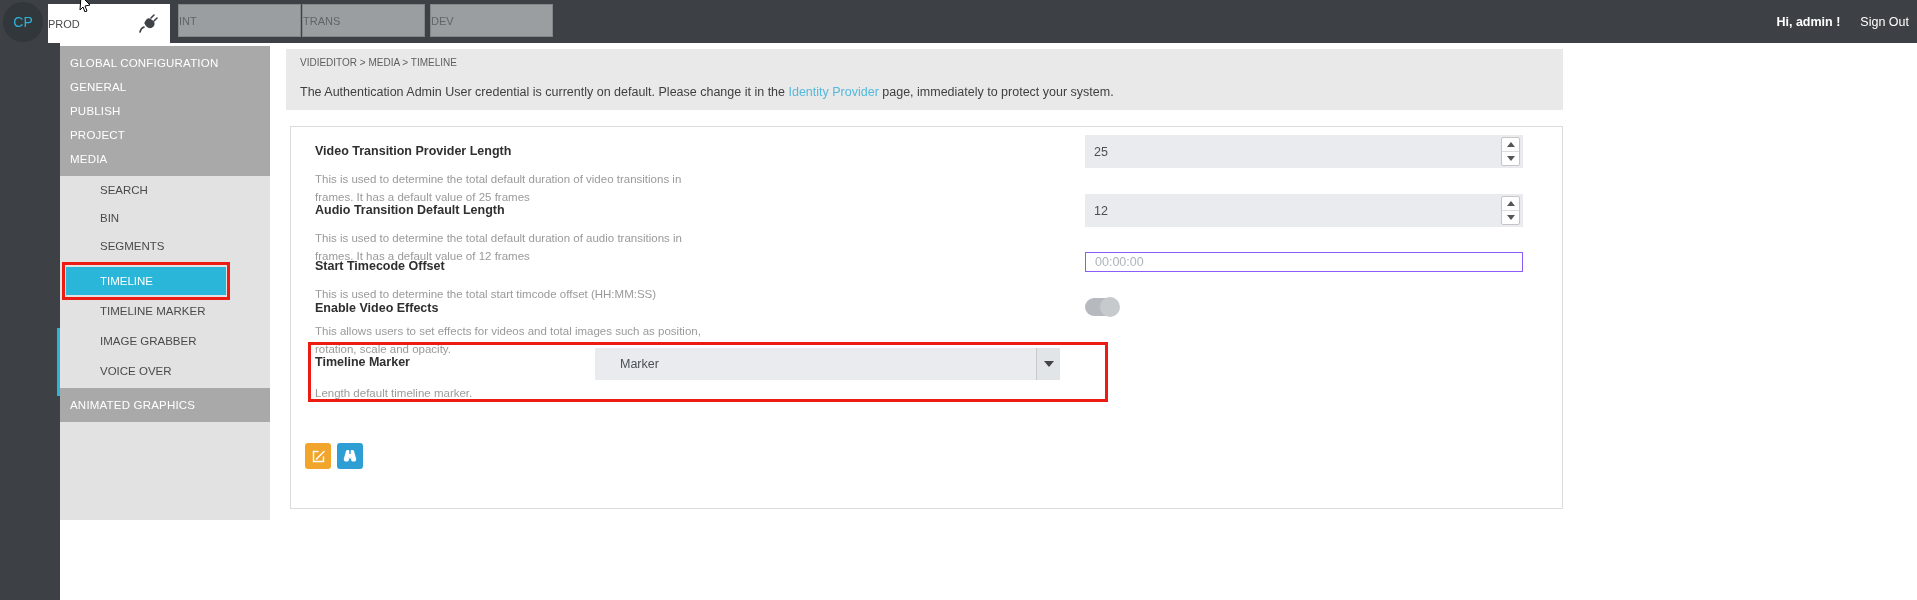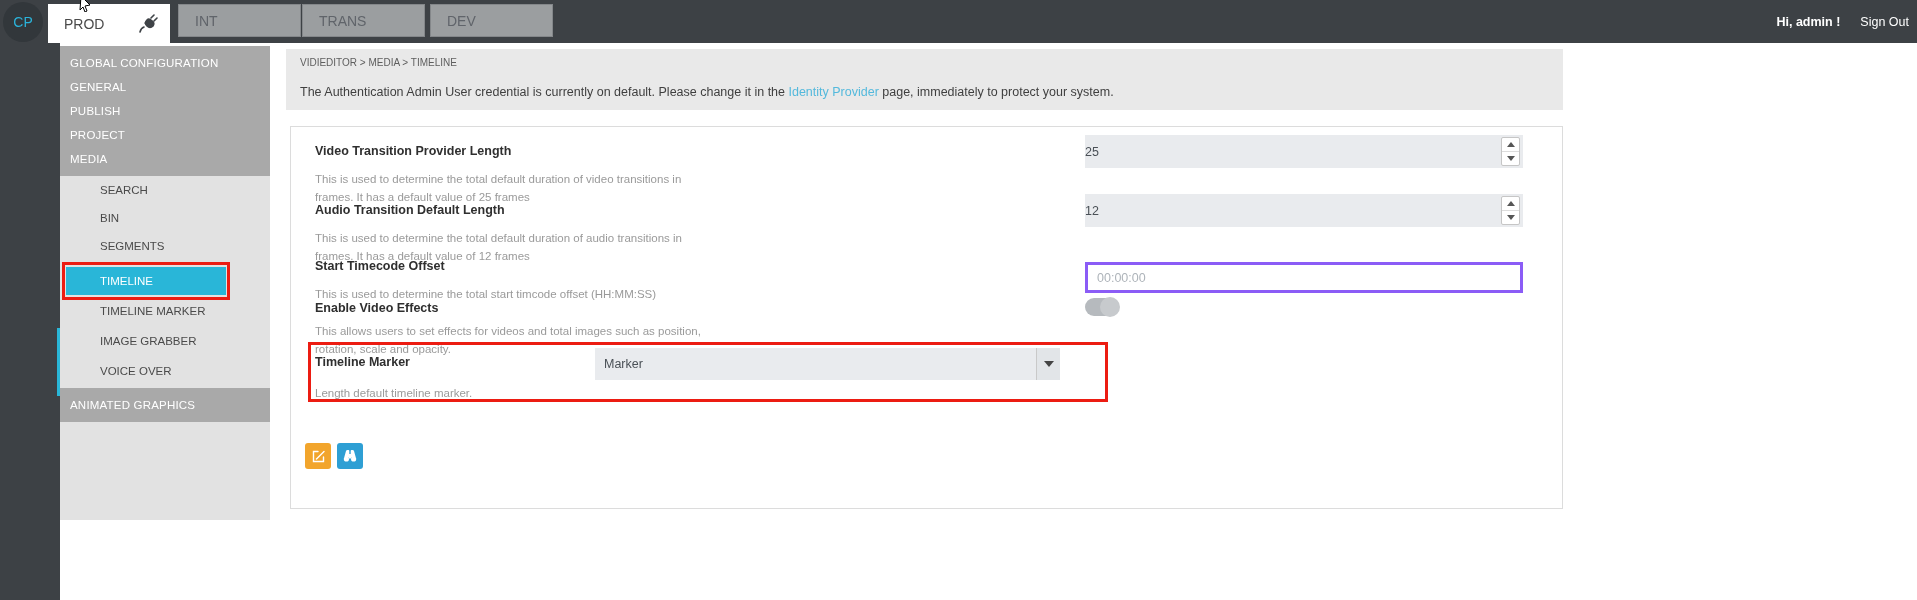--- a/index.html
+++ b/index.html
@@ -4,21 +4,21 @@
 <style>
   * { margin:0; padding:0; box-sizing:border-box; }
   html,body { width:1917px; height:600px; }
   body { font-family:"Liberation Sans","DejaVu Sans",sans-serif; background:#ffffff; position:relative; overflow:hidden; }
   .abs { position:absolute; }
 
   
   .topbar { left:0; top:0; width:1917px; height:43px; background:#3d4145; z-index:5; }
   .cp-circle { left:3px; top:2px; width:40px; height:40px; border-radius:50%; background:#32373b;
                color:#2bb3da; font-size:14px; display:flex; align-items:center; justify-content:center; z-index:8;}
-  .tab { top:4px; height:33px; font-size:14px; display:flex; align-items:center; padding-left:16px; z-index:6; }
+  .tab { top:4px; height:33px; font-size:11px; display:flex; align-items:center; z-index:6; }
   .tab.inactive { background:#9b9ea0; border:1px solid #84878a; color:#60646a; }
   .tab.active { background:#ffffff; color:#4a4a4a; height:39px; z-index:7; }
   .tab-int { left:178px; width:123px; }
   .tab-trans { left:302px; width:123px; }
   .tab-dev { left:430px; width:123px; }
   .tab-prod { left:48px; width:122px; }
   .plug-ic { position:absolute; right:12px; top:10px; }
   .user-area { right:8px; top:0; height:43px; display:flex; align-items:center; gap:20px; z-index:6; }
   .greeting { color:#ffffff; font-size:12.5px; font-weight:bold; }
   .signout { color:#ffffff; font-size:12.5px; cursor:pointer; }
@@ -42,34 +42,34 @@
   .infoband { left:286px; top:49px; width:1277px; height:61px; background:#e9e9e9; }
   .breadcrumb { left:300px; top:57px; font-size:10px; color:#5e5e5e;text-align:center; }
   .warning { left:300px; top:85px; font-size:12.5px; color:#3f3f3f; }
   .warning a { color:#54b9dc; text-decoration:none; cursor:pointer; }
 
   
   .panel { left:290px; top:126px; width:1273px; height:383px; background:#ffffff; border:1px solid #dcdcdc; }
   .f-label { font-size:12.5px; font-weight:bold; color:#2f2f2f; }
   .f-desc { font-size:11.5px; color:#9a9a9a; line-height:18px; width:400px; }
   .num-input { left:1085px; width:438px; height:33px; background:#e9ebee; display:flex; align-items:center;
-               font-size:12.5px; color:#4a5056; }
+               font-size:12.5px; color:#4a5056; padding-left:9px; }
   .spinner { position:absolute; right:3px; top:2px; width:19px; height:29px; background:#ffffff;
              border:1px solid #c6c6c6; border-radius:2px; display:flex; flex-direction:column; }
   .spin-half { flex:1; display:flex; align-items:center; justify-content:center; cursor:pointer; }
   .spin-half.up { border-bottom:1px solid #ddd; }
   .tri-up { width:0; height:0; border-left:4px solid transparent; border-right:4px solid transparent; border-bottom:5px solid #555; }
   .tri-dn { width:0; height:0; border-left:4px solid transparent; border-right:4px solid transparent; border-top:5px solid #555; }
-  .text-input { left:1085px; top:252px; width:438px; height:31px; background:#ffffff; border:3px solid #8b5cf6;
-                font-size:12.5px; color:#4a5056; padding-left:9px; font-family:"Liberation Sans","DejaVu Sans",sans-serif;margin-top:10px; }
+  .text-input { left:1085px; top:252px; width:438px; height:20px; background:#ffffff; border:1px solid #8b5cf6;
+                font-size:12.5px; color:#4a5056; padding-left:9px; font-family:"Liberation Sans","DejaVu Sans",sans-serif; }
   .text-input::placeholder { color:#aeb4ba; }
   .toggle { left:1085px; top:298px; width:34px; height:18px; background:#b6babe; border-radius:9px; cursor:pointer; }
   .knob { position:absolute; left:15px; top:-1px; width:20px; height:20px; border-radius:50%; background:#c7cacd; }
   .dropdown { left:595px; top:348px; width:465px; height:32px; background:#e9ebee; display:flex; align-items:center;
-              font-size:12.5px; color:#4a5056; padding-left:9px; cursor:pointer; }
+              font-size:12.5px; color:#4a5056; padding-left:25px; cursor:pointer; }
   .dd-btn { position:absolute; right:0; top:0; width:24px; height:32px; background:#e2e5e8; border-left:1px solid #c9c9c9;
             display:flex; align-items:center; justify-content:center; }
   .tri-dd { width:0; height:0; border-left:5px solid transparent; border-right:5px solid transparent; border-top:6px solid #444; }
 
   .act-btn { top:443px; width:26px; height:26px; border-radius:3px; display:flex; align-items:center; justify-content:center; cursor:pointer; }
   .btn-edit { left:305px; background:#f2a52c; }
   .btn-find { left:337px; background:#2e9fd4; }
 </style>
 </head>
 <body>

